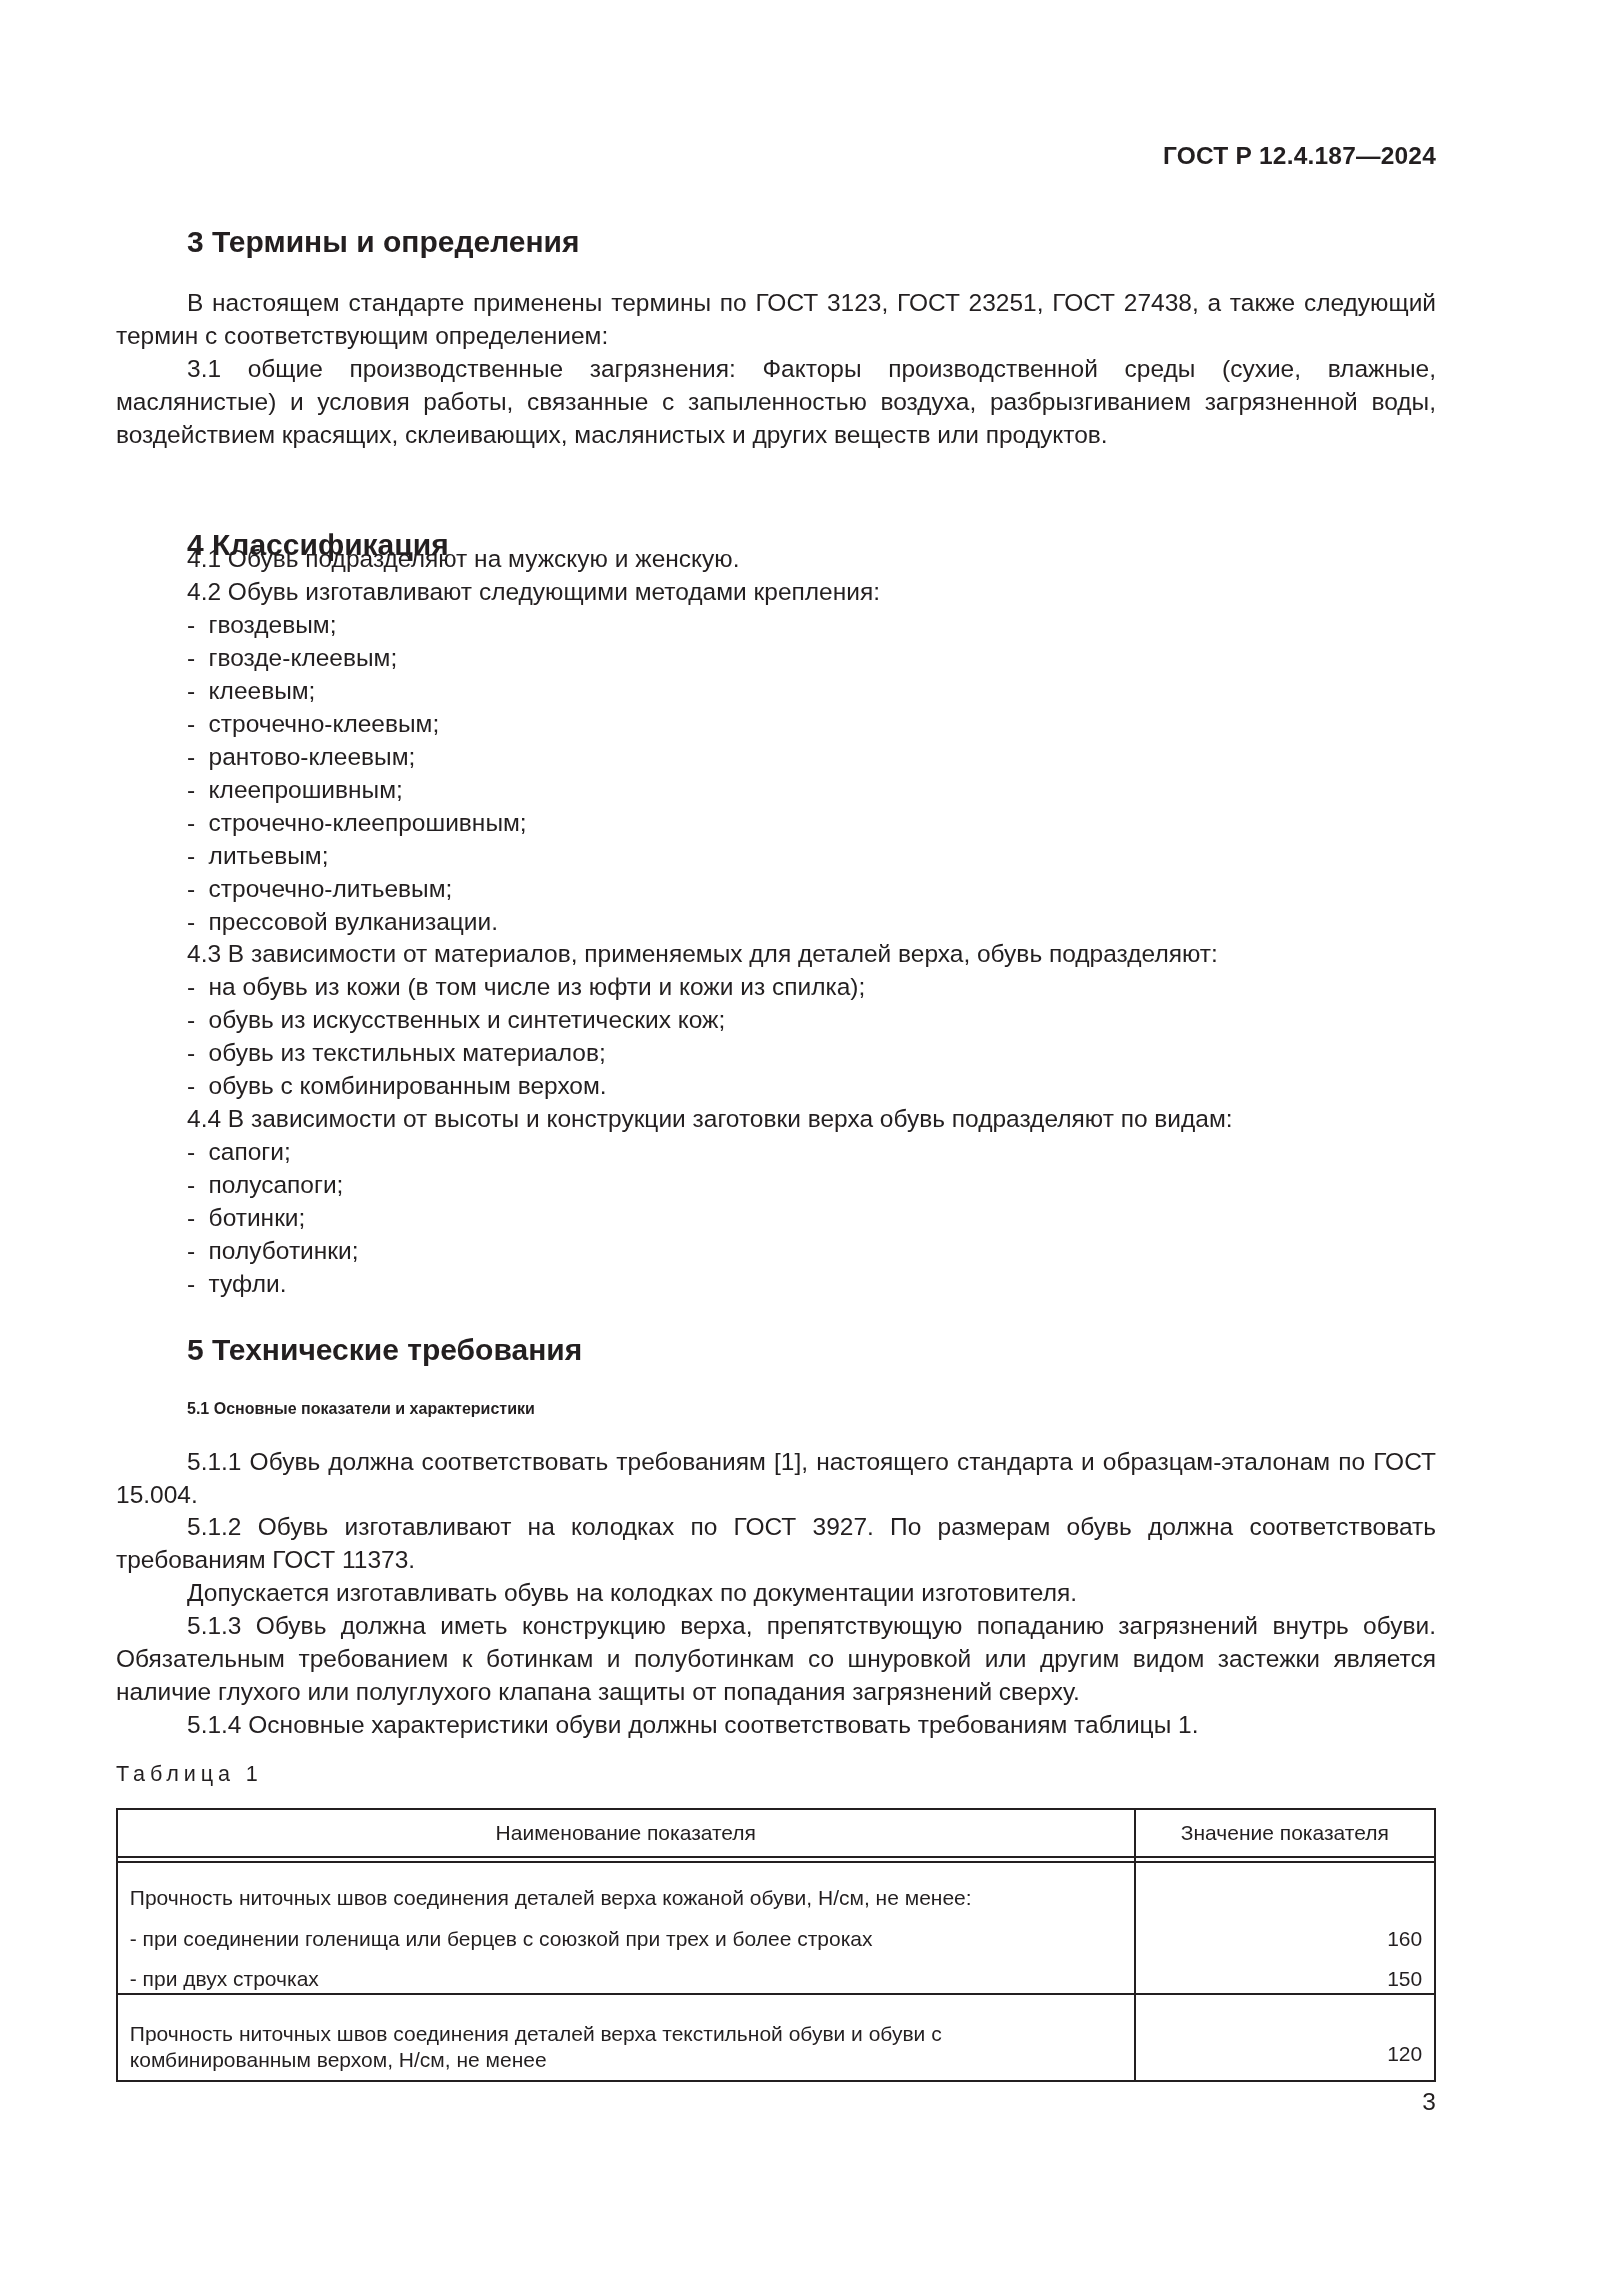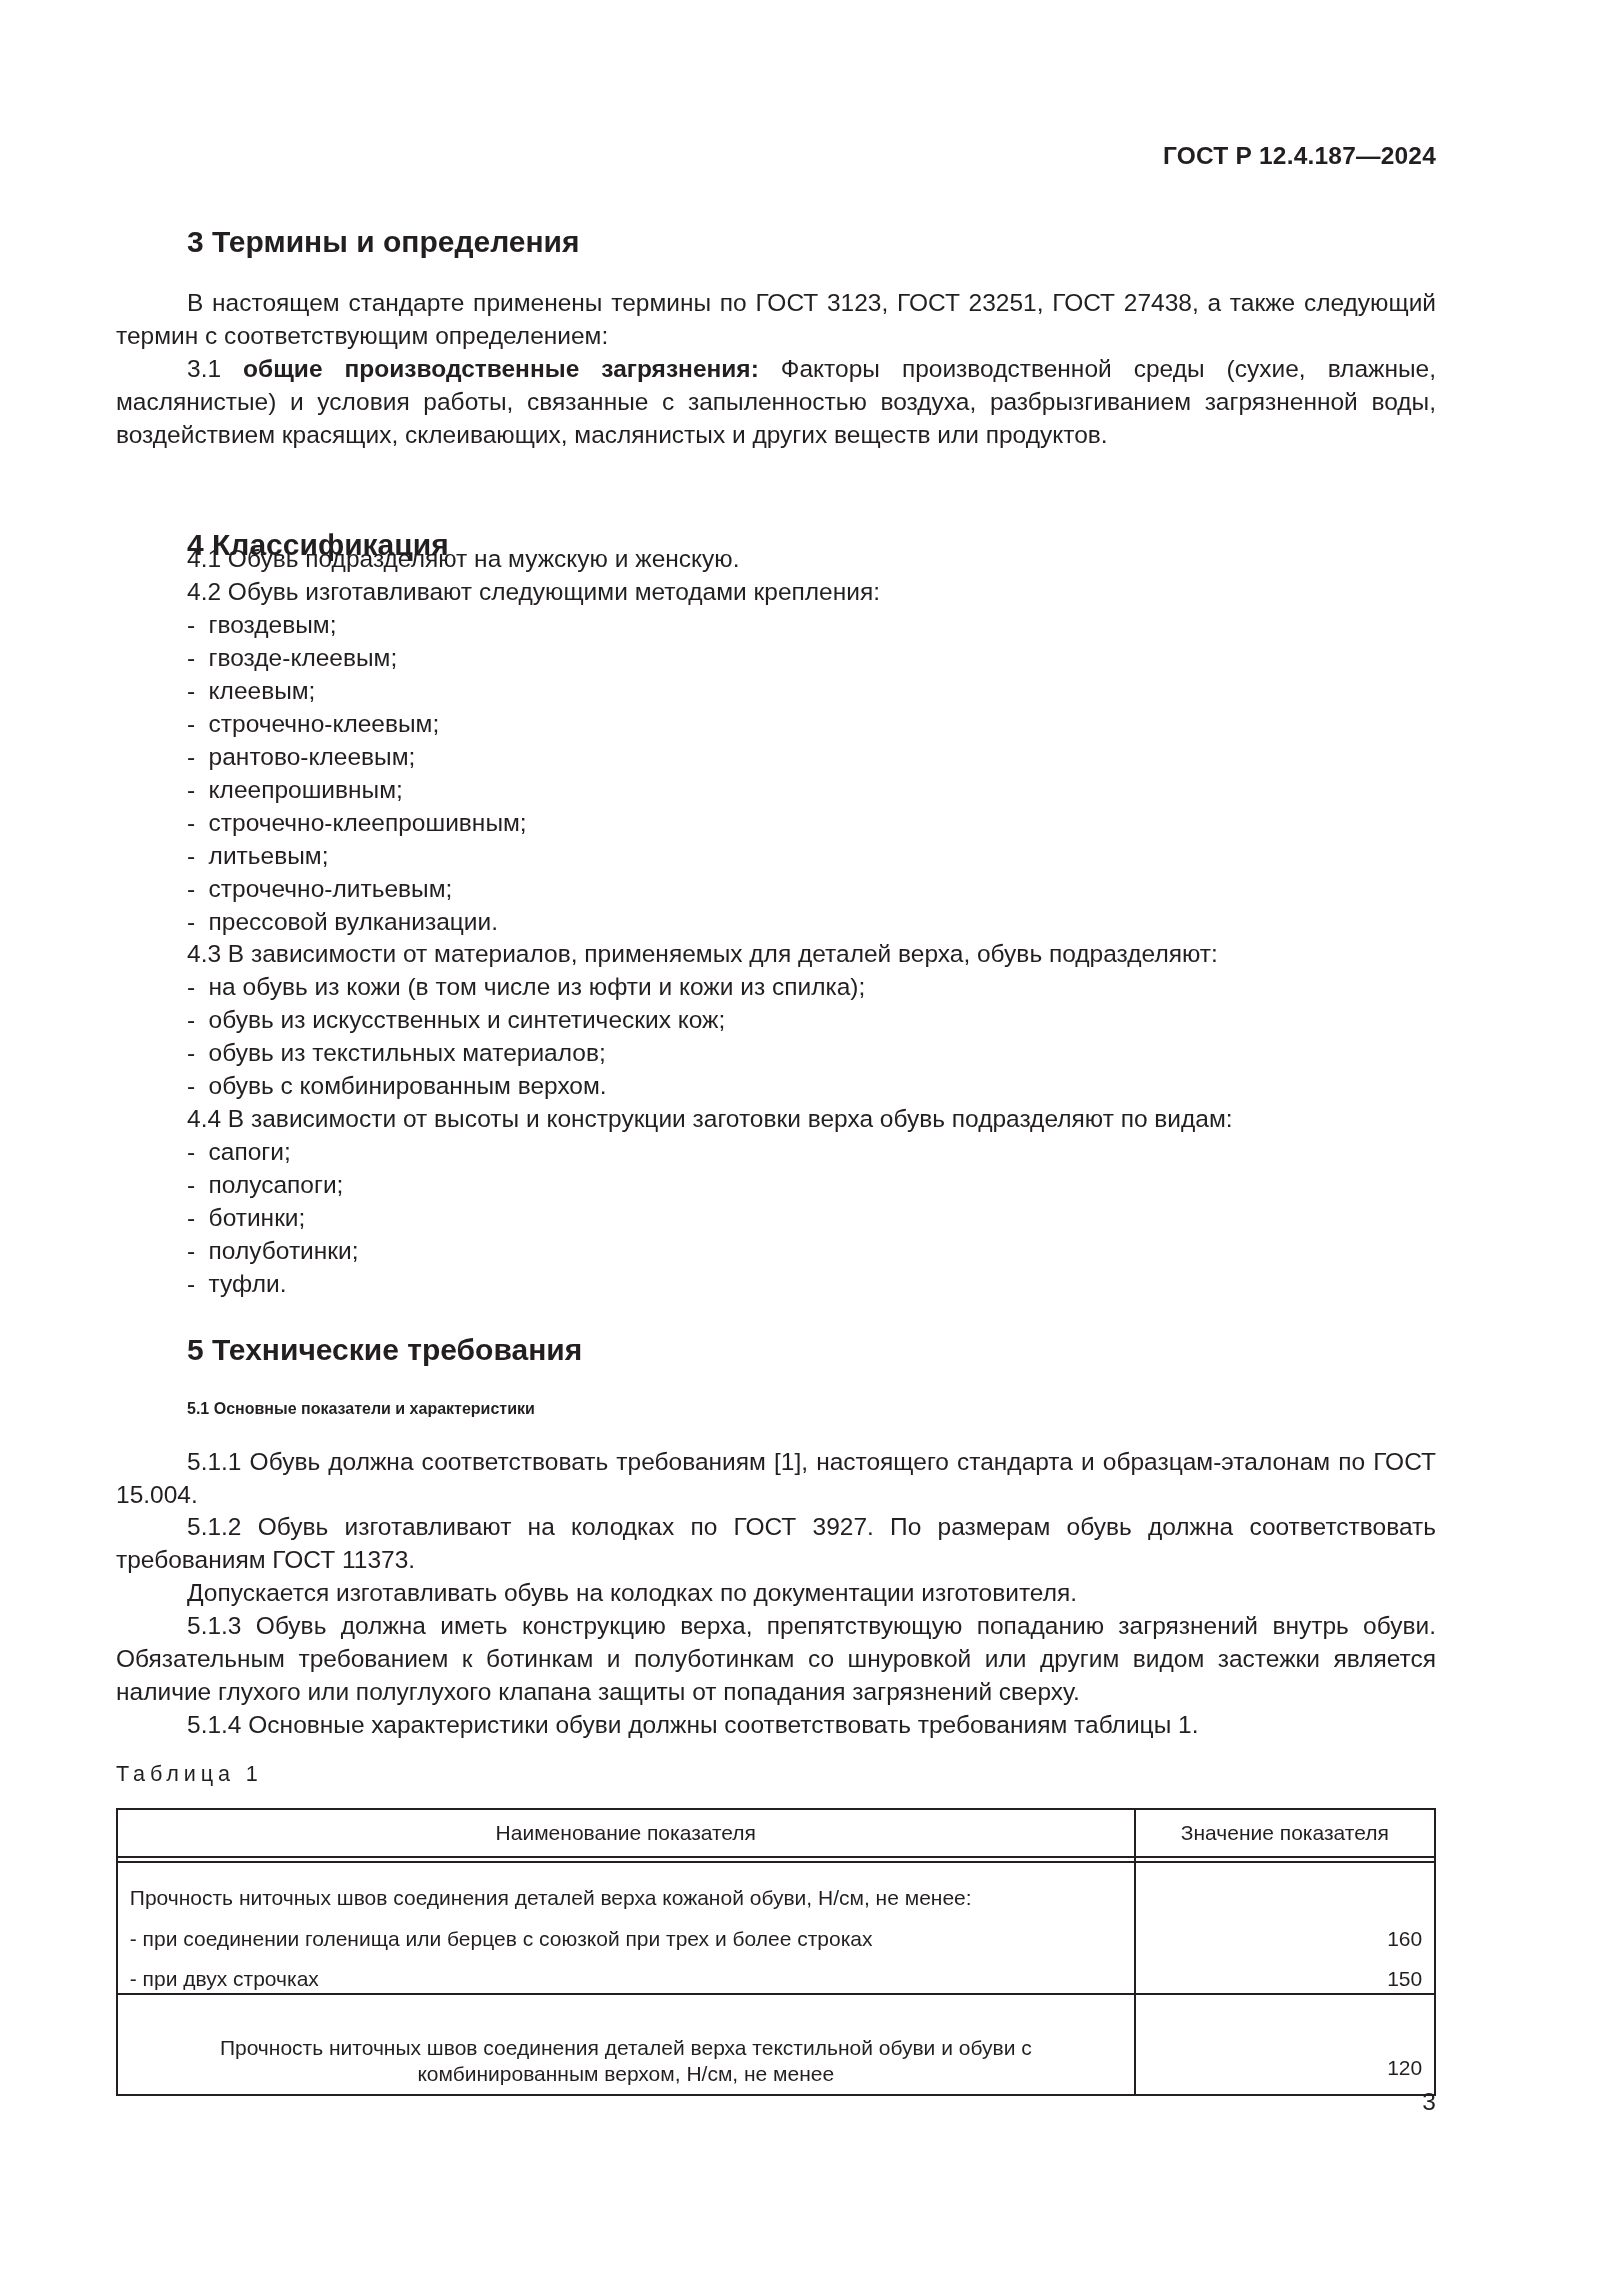--- a/index.html
+++ b/index.html
@@ -23,21 +23,21 @@
       position: absolute; left: 0; width: 1320px; font-size: 24.5px; line-height: 33px;
       text-align: justify; text-indent: 71px;
     }
     .para.last-left { text-align-last: left; }
     .plain {
       position: absolute; left: 71px; font-size: 24.5px; line-height: 33px; white-space: nowrap;
     }
     .list { position: absolute; left: 71px; margin: 0; padding: 0; list-style: none; }
     .list li { font-size: 24.5px; line-height: 33px; white-space: nowrap; }
     .list li .dash { display: inline-block; width: 21.6px; }
-    .b { font-weight: bold; }
+    .b { font-weight: normal; }
 
     .table-caption {
       position: absolute; left: 0; top: 1761px; font-size: 21.6px; letter-spacing: 4.9px;
     }
     table.spec {
       position: absolute; left: 0; top: 1808px; width: 1320px;
       border-collapse: collapse; font-size: 21px;
       border-top: 2.9px solid #231f20; border-bottom: 2.9px solid #231f20;
       border-left: 2px solid #231f20; border-right: 2px solid #231f20;
     }
@@ -130,21 +130,21 @@
         </tr>
         <tr class="row-line">
           <td class="c1">-  при соединении голенища или берцев с союзкой при трех и более строках</td>
           <td class="c2">160</td>
         </tr>
         <tr class="row-line group-end">
           <td class="c1">-  при двух строчках</td>
           <td class="c2">150</td>
         </tr>
         <tr>
-          <td class="c1" style="height:71px; line-height:26.5px; padding-top:22px; padding-bottom:5.9px;text-align:center;">Прочность ниточных швов соединения деталей верха текстильной  обуви и обуви с комбинированным верхом, Н/см, не менее</td>
+          <td class="c1" style="height:71px; line-height:26.5px; padding-top:8px; padding-bottom:5.9px;">Прочность ниточных швов соединения деталей верха текстильной  обуви и обуви с комбинированным верхом, Н/см, не менее</td>
           <td class="c2" style="padding-bottom:12px; line-height:26.5px;">120</td>
         </tr>
       </tbody>
     </table>
   </div>
 
   <div class="page-number">3</div>
 </div>
 
 

